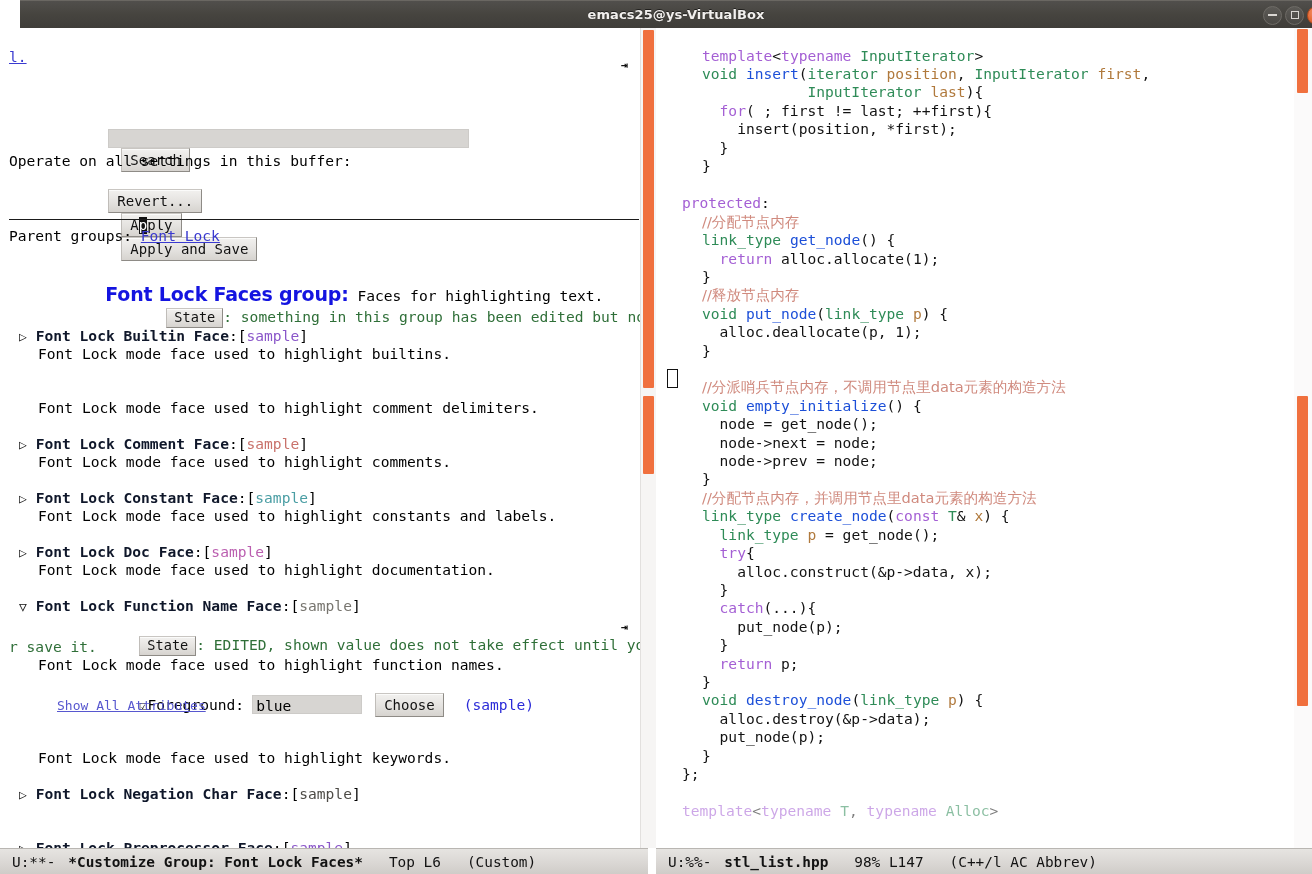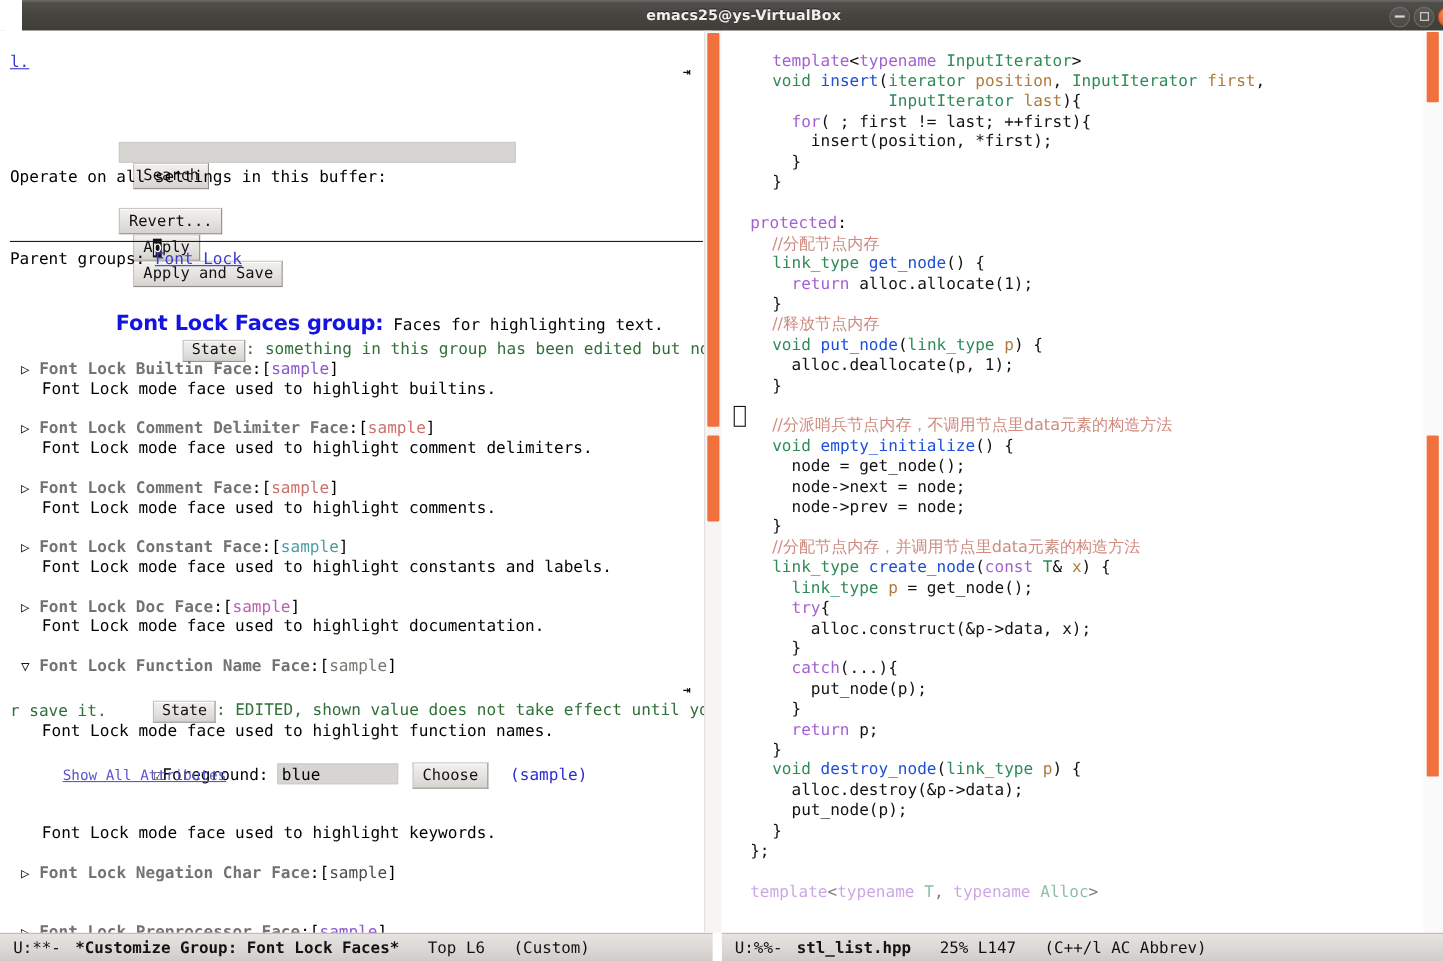--- a/index.html
+++ b/index.html
@@ -108,21 +108,21 @@
   }
   .btn.small { padding: 0 7px 1px 7px; font-size: 13.6px; }
 
   .field {
     display:inline-block; background:#d7d5d2; border:1px solid #cdcbc8;
     height: 19px; vertical-align: -4px;
   }
 
   .hdr-group { color:#1414e0; font-weight:bold; font-size:19px;
      font-family:"DejaVu Sans","Liberation Sans",sans-serif; letter-spacing:-0.2px;}
-  .facename { color:#737373; font-weight:bold;margin-top:12px; }
+  .facename { color:#0f172a; font-weight:bold;margin-top:12px; }
   .stateinfo { color:#2f6f38; }
   .sample-builtin { color:#8a56c9; }
   .sample-comment { color:#c9726b; }
   .sample-constant { color:#4a9ea4; }
   .sample-doc { color:#bb5fb0; }
   .sample-plain { color:#77756f; }
   .sample-keyword { color:#a05fc4; }
   .sample-negation { color:#4d4b46; }
   .sample-preproc { color:#8a56c9; }
   .sample-blue { color:#2b2bd8; }
@@ -203,21 +203,20 @@
           <span class="hdr-group">Font Lock Faces group:</span><span class="etext" style="display:inline;"> Faces for highlighting text.</span>
         </div>
 
         <div class="row" style="top:260px;left:61px;">
           <span class="btn small">State</span><span class="etext stateinfo" style="display:inline;">: something in this group has been edited but not set.</span>
         </div>
 
         <div class="row etext" style="top:299px;left:10px;"><span class="arrow">▷</span> <span class="facename">Font Lock Builtin Face</span><span class="bracket">:[</span><span class="sample-builtin">sample</span><span class="bracket">]</span></div>
         <div class="row etext" style="top:317px;left:29px;">Font Lock mode face used to highlight builtins.</div>
 
-        <div class="row etext" style="top:353px;left:10px;"><span class="arrow">▷</span> <span class="facename">Font Lock Comment Delimiter Face</span><span class="bracket">:[</span><span class="sample-comment">sample</span><span class="bracket">]</span></div>
         <div class="row etext" style="top:371px;left:29px;">Font Lock mode face used to highlight comment delimiters.</div>
 
         <div class="row etext" style="top:425px;left:29px;">Font Lock mode face used to highlight comments.</div>
         <div class="row etext" style="top:407px;left:10px;"><span class="arrow">▷</span> <span class="facename">Font Lock Comment Face</span><span class="bracket">:[</span><span class="sample-comment">sample</span><span class="bracket">]</span></div>
 
         <div class="row etext" style="top:461px;left:10px;"><span class="arrow">▷</span> <span class="facename">Font Lock Constant Face</span><span class="bracket">:[</span><span class="sample-constant">sample</span><span class="bracket">]</span></div>
         <div class="row etext" style="top:479px;left:29px;">Font Lock mode face used to highlight constants and labels.</div>
 
         <div class="row etext" style="top:515px;left:10px;"><span class="arrow">▷</span> <span class="facename">Font Lock Doc Face</span><span class="bracket">:[</span><span class="sample-doc">sample</span><span class="bracket">]</span></div>
         <div class="row etext" style="top:533px;left:29px;">Font Lock mode face used to highlight documentation.</div>
@@ -313,18 +312,18 @@
     </div>
 
     <div class="sbar" id="sb-right">
       <div class="thumb" style="top:1px;height:64px;"></div>
       <div class="thumb" style="top:368px;height:310px;"></div>
     </div>
 
     <div class="modeline">
       <span class="ml-pad">U:%%-</span>
       <span style="padding-left:13px;" class="ml-bold">stl_list.hpp</span>
-      <span style="padding-left:26px;">25% L147</span>
+      <span style="padding-left:26px;">98% L147</span>
       <span style="padding-left:26px;">(C++/l AC Abbrev)</span>
     </div>
   </div>
 
 </div>
 
 </body></html>

